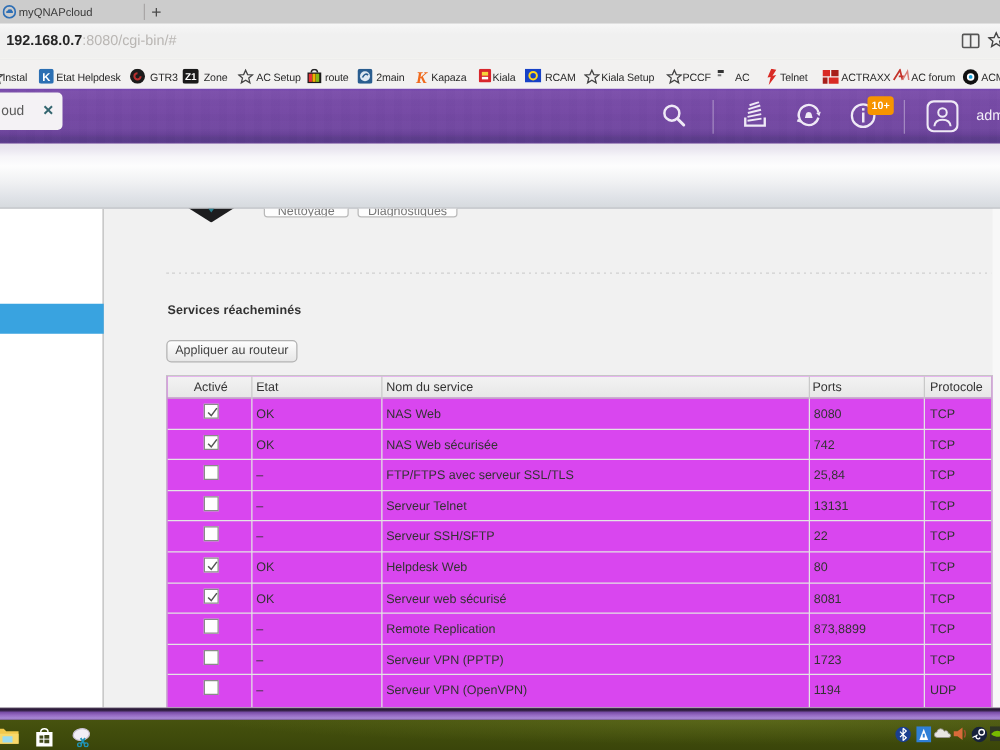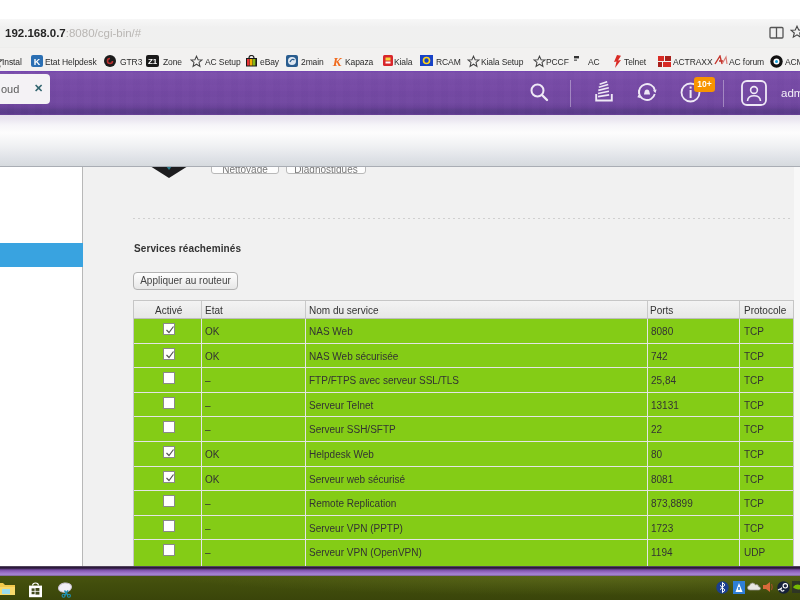--- a/index.html
+++ b/index.html
@@ -46,21 +46,21 @@
 #sbsel { left:0; top:76px; width:83px; height:24px; background:#39a3e0; }
 #logo-frag { left:150px; top:-1px; width:38px; height:12px; }
 .cutbtn { position:absolute; top:-10px; height:17px; background:#fdfdfd; border:1px solid #b9b9b9; border-radius:3px;
   font-size:10px; color:#777; text-align:center; line-height:24px; overflow:hidden; }
 #dash { left:133px; top:51px; width:660px; height:1px; background:repeating-linear-gradient(90deg,#d0d0d0 0 2px,transparent 2px 5px); }
 #svheading { left:134px; top:76px; font-size:10px; font-weight:bold; color:#333; letter-spacing:0.1px; }
 #applybtn { left:133px; top:105px; width:105px; height:18px; background:linear-gradient(180deg,#fefefe,#e7e7e7);
   border:1px solid #b2b2b2; border-radius:4px; font-size:10px; color:#444; text-align:center; line-height:16px; }
 
 
-#tbl { left:133px; top:133px; width:661px; height:266px; background:#84cc16; border:1px solid #c6c6c6; border-bottom:none; overflow:hidden; }
+#tbl { left:133px; top:133px; width:661px; height:266px; background:#d946ef; border:1px solid #c6c6c6; border-bottom:none; overflow:hidden; }
 #tbl .hdr { position:absolute; left:0; top:0; width:659px; height:18px; background:linear-gradient(180deg,#f3f3f3,#e7e7e7); border-bottom:1px solid #bdbdbd; }
 #tbl .hl { position:absolute; top:4px; font-size:10px; color:#333; }
 #tbl .vline { position:absolute; width:1px; background:#e4e4e4; }
 #tbl .vline.h { background:#c9c9c9; }
 #tbl .rline { position:absolute; left:0; width:659px; height:1px; background:#e4e4e4; }
 #tbl .cell { position:absolute; font-size:10px; color:#333; white-space:nowrap; }
 .cb { display:inline-block; width:12px; height:12px; border:1px solid #8a8a8a; background:#fff; position:absolute; }
 .cb svg { position:absolute; left:0px; top:0px; }
 
 
@@ -68,20 +68,29 @@
   background:linear-gradient(180deg,#6e6276 0%,#2a1838 12%,#2e1c3e 22%,#7a4fa8 40%,#9569c2 60%,#a583d2 82%,#a080cc 90%,#71597e 100%); }
 #taskbar { left:0; top:576px; width:800px; height:24px;
   background:radial-gradient(120% 180% at 75% 0%, rgba(135,150,50,0.30) 0%, rgba(130,140,60,0) 45%),
     linear-gradient(180deg,#47530f 0%,#414d0c 40%,#3a450a 100%); overflow:hidden; }
 .tico { position:absolute; top:5px; }
 </style>
 </head>
 <body>
 <div id="page">
 
+  <div class="abs" id="tabstrip">
+    <svg class="abs" style="left:2px;top:4px" width="11" height="11" viewBox="0 0 13 13">
+      <circle cx="6.5" cy="6.5" r="5.6" fill="none" stroke="#2f6fb5" stroke-width="1.6"></circle>
+      <path d="M3.5 7.5 Q3 5.5 5 5.2 Q5.5 3.6 7.2 4.2 Q9 3.8 9.3 5.7 Q10.5 6.3 9.7 7.5 Z" fill="#2f6fb5"></path>
+    </svg>
+    <div class="abs" id="tabtitle">myQNAPcloud</div>
+    <div class="abs" id="tabsep"></div>
+    <div class="abs" id="plus">+</div>
+  </div>
 
   <div class="abs" id="addressbar">
     <div class="abs" id="url"><b style="font-weight:700">192.168.0.7</b><span class="gray">:8080/cgi-bin/#</span></div>
     <svg class="abs" style="left:769px;top:7px" width="15" height="14" viewBox="0 0 15 14">
       <rect x="1" y="1.5" width="13" height="10.5" rx="1" fill="none" stroke="#555" stroke-width="1.3"></rect>
       <line x1="7.5" y1="1.5" x2="7.5" y2="12" stroke="#555" stroke-width="1.3"></line>
     </svg>
     <svg class="abs" style="left:790px;top:6px" width="14" height="14" viewBox="0 0 14 14">
       <path d="M7 1.2 L8.7 5 L12.9 5.3 L9.7 8 L10.7 12.2 L7 9.9 L3.3 12.2 L4.3 8 L1.1 5.3 L5.3 5 Z" fill="none" stroke="#444" stroke-width="1.1"></path>
     </svg>
@@ -122,21 +131,21 @@
         <span class="tx" style="left:15px">AC Setup</span>
       </div>
       <div class="bm" style="left: 245px;">
         <span class="ic"><svg width="13" height="12" viewBox="0 0 13 12">
             <path d="M4 3 Q4 0.5 6.5 0.5 Q9 0.5 9 3" fill="none" stroke="#222" stroke-width="1.2"></path>
             <rect x="1" y="3" width="11" height="8.5" fill="#1a1a1a"></rect>
             <rect x="2" y="4" width="2.6" height="6.5" fill="#e53238"></rect>
             <rect x="4.9" y="4" width="2.6" height="6.5" fill="#f5af02"></rect>
             <rect x="7.8" y="4" width="2.6" height="6.5" fill="#86b817"></rect>
           </svg></span>
-        <span class="tx" style="left:15px">eBay</span>
+        <span class="tx" style="left:15px">route</span>
       </div>
       <div class="bm" style="left: 286px;">
         <span class="ic"><svg width="12" height="12" viewBox="0 0 12 12">
             <rect width="12" height="12" rx="2" fill="#2a5d8f"></rect>
             <circle cx="6" cy="6" r="4" fill="#dfe8f2"></circle>
             <path d="M4 7 Q6 3 8.5 5" stroke="#2a5d8f" stroke-width="1.3" fill="none"></path>
           </svg></span>
         <span class="tx" style="left:15px">2main</span>
       </div>
       <div class="bm" style="left: 331px;">

